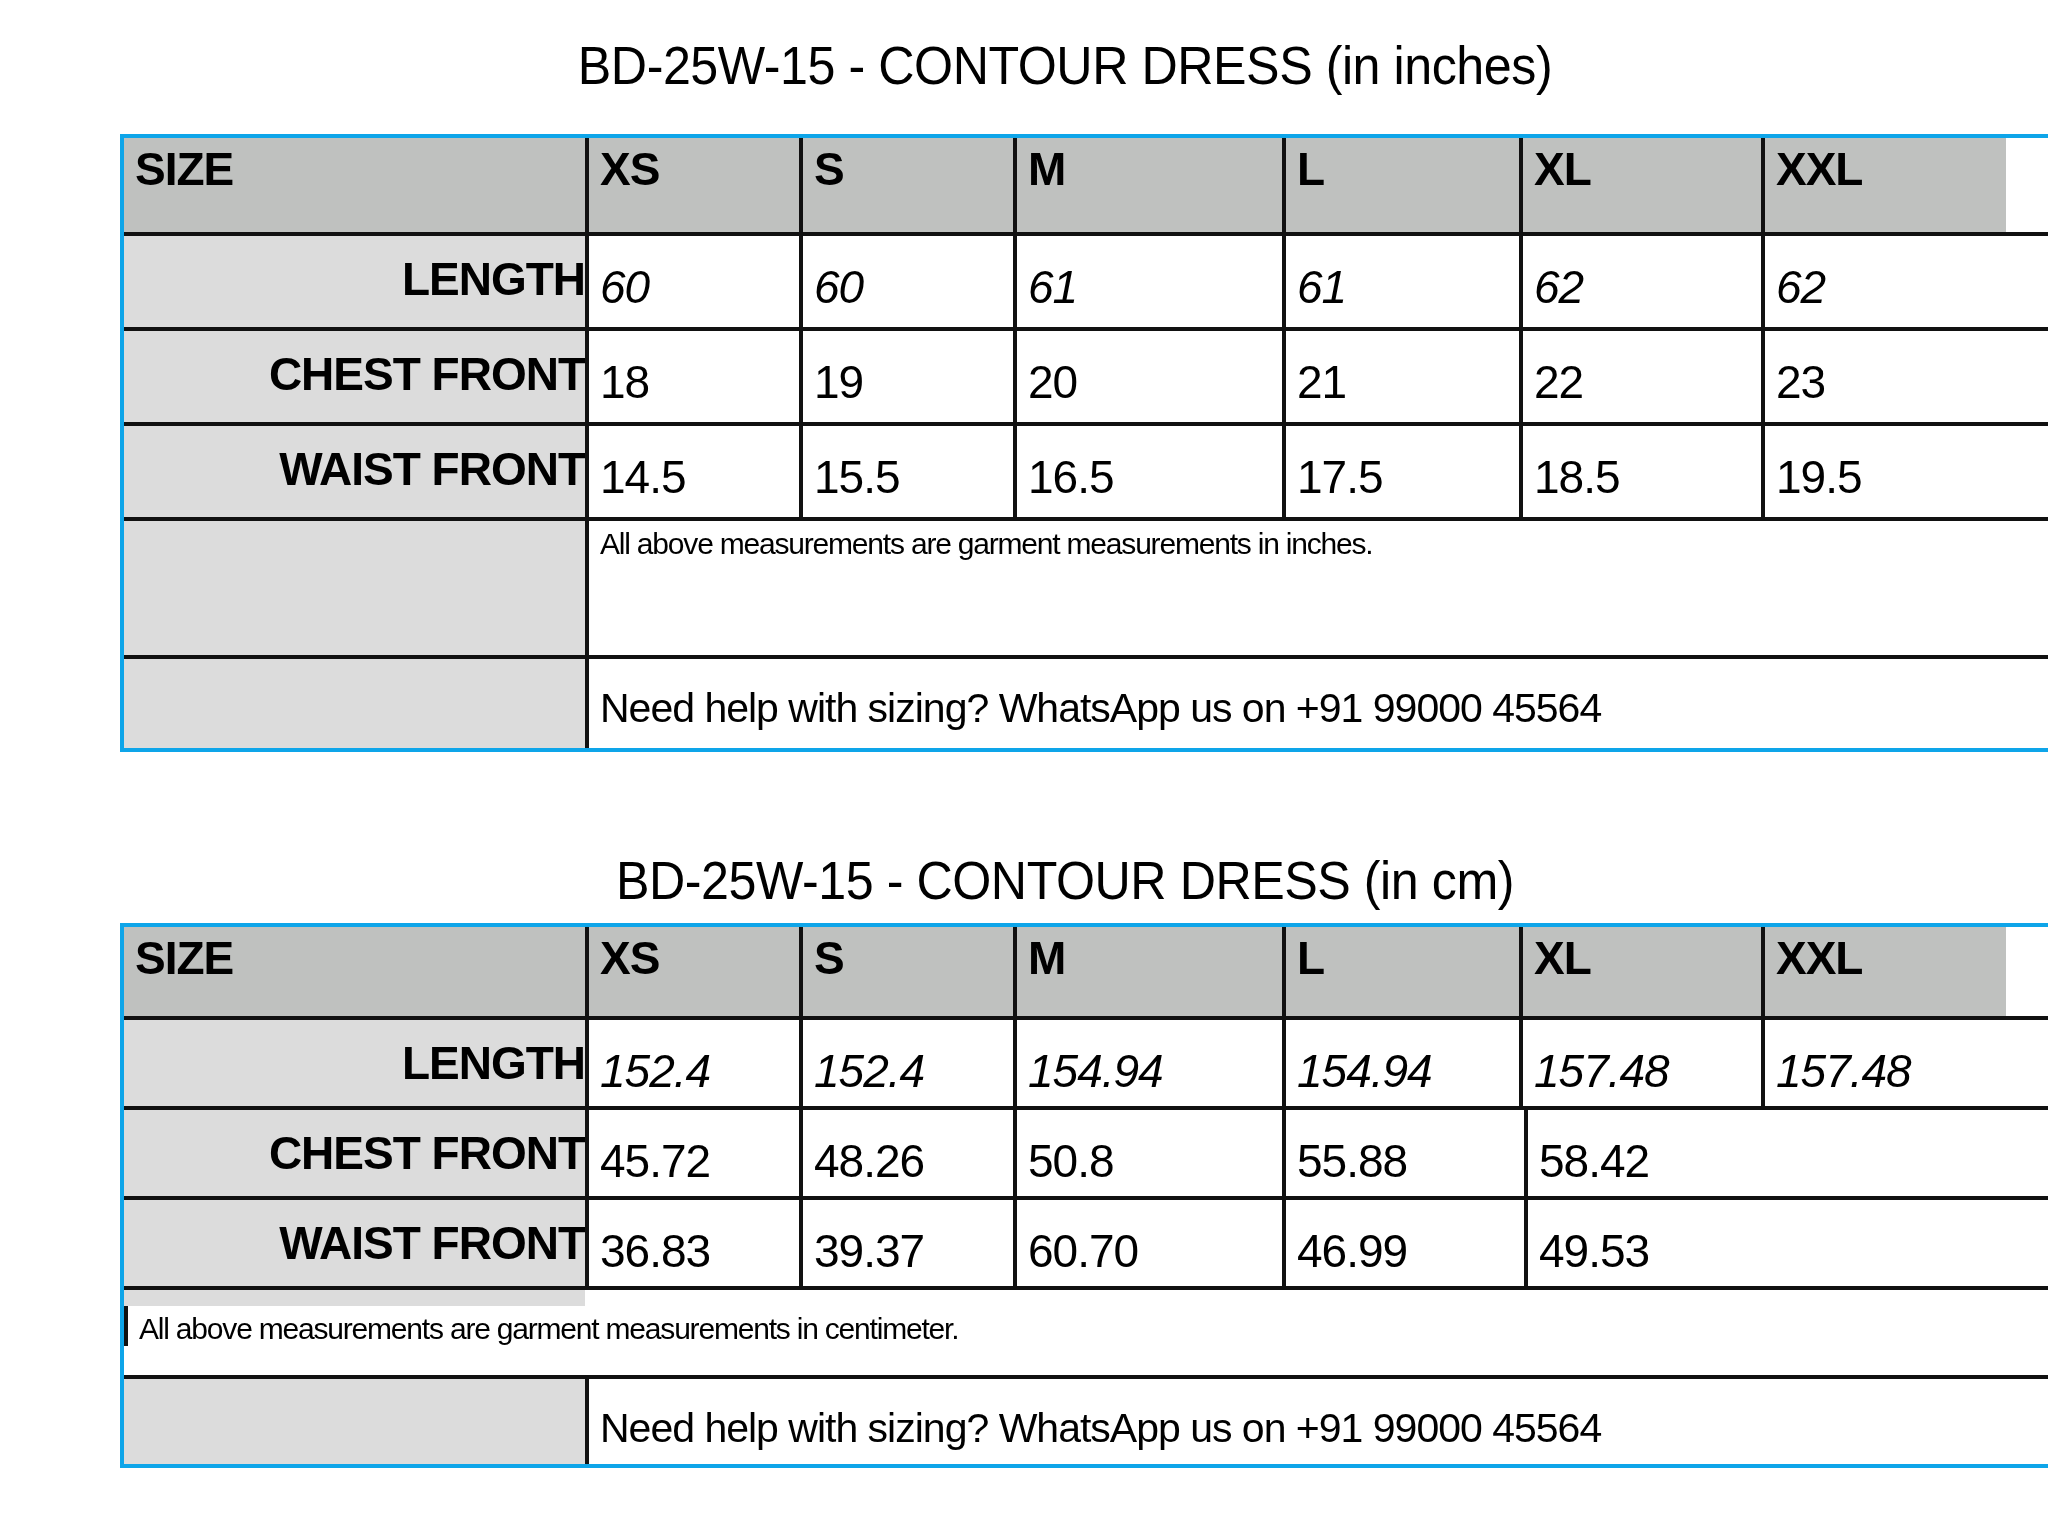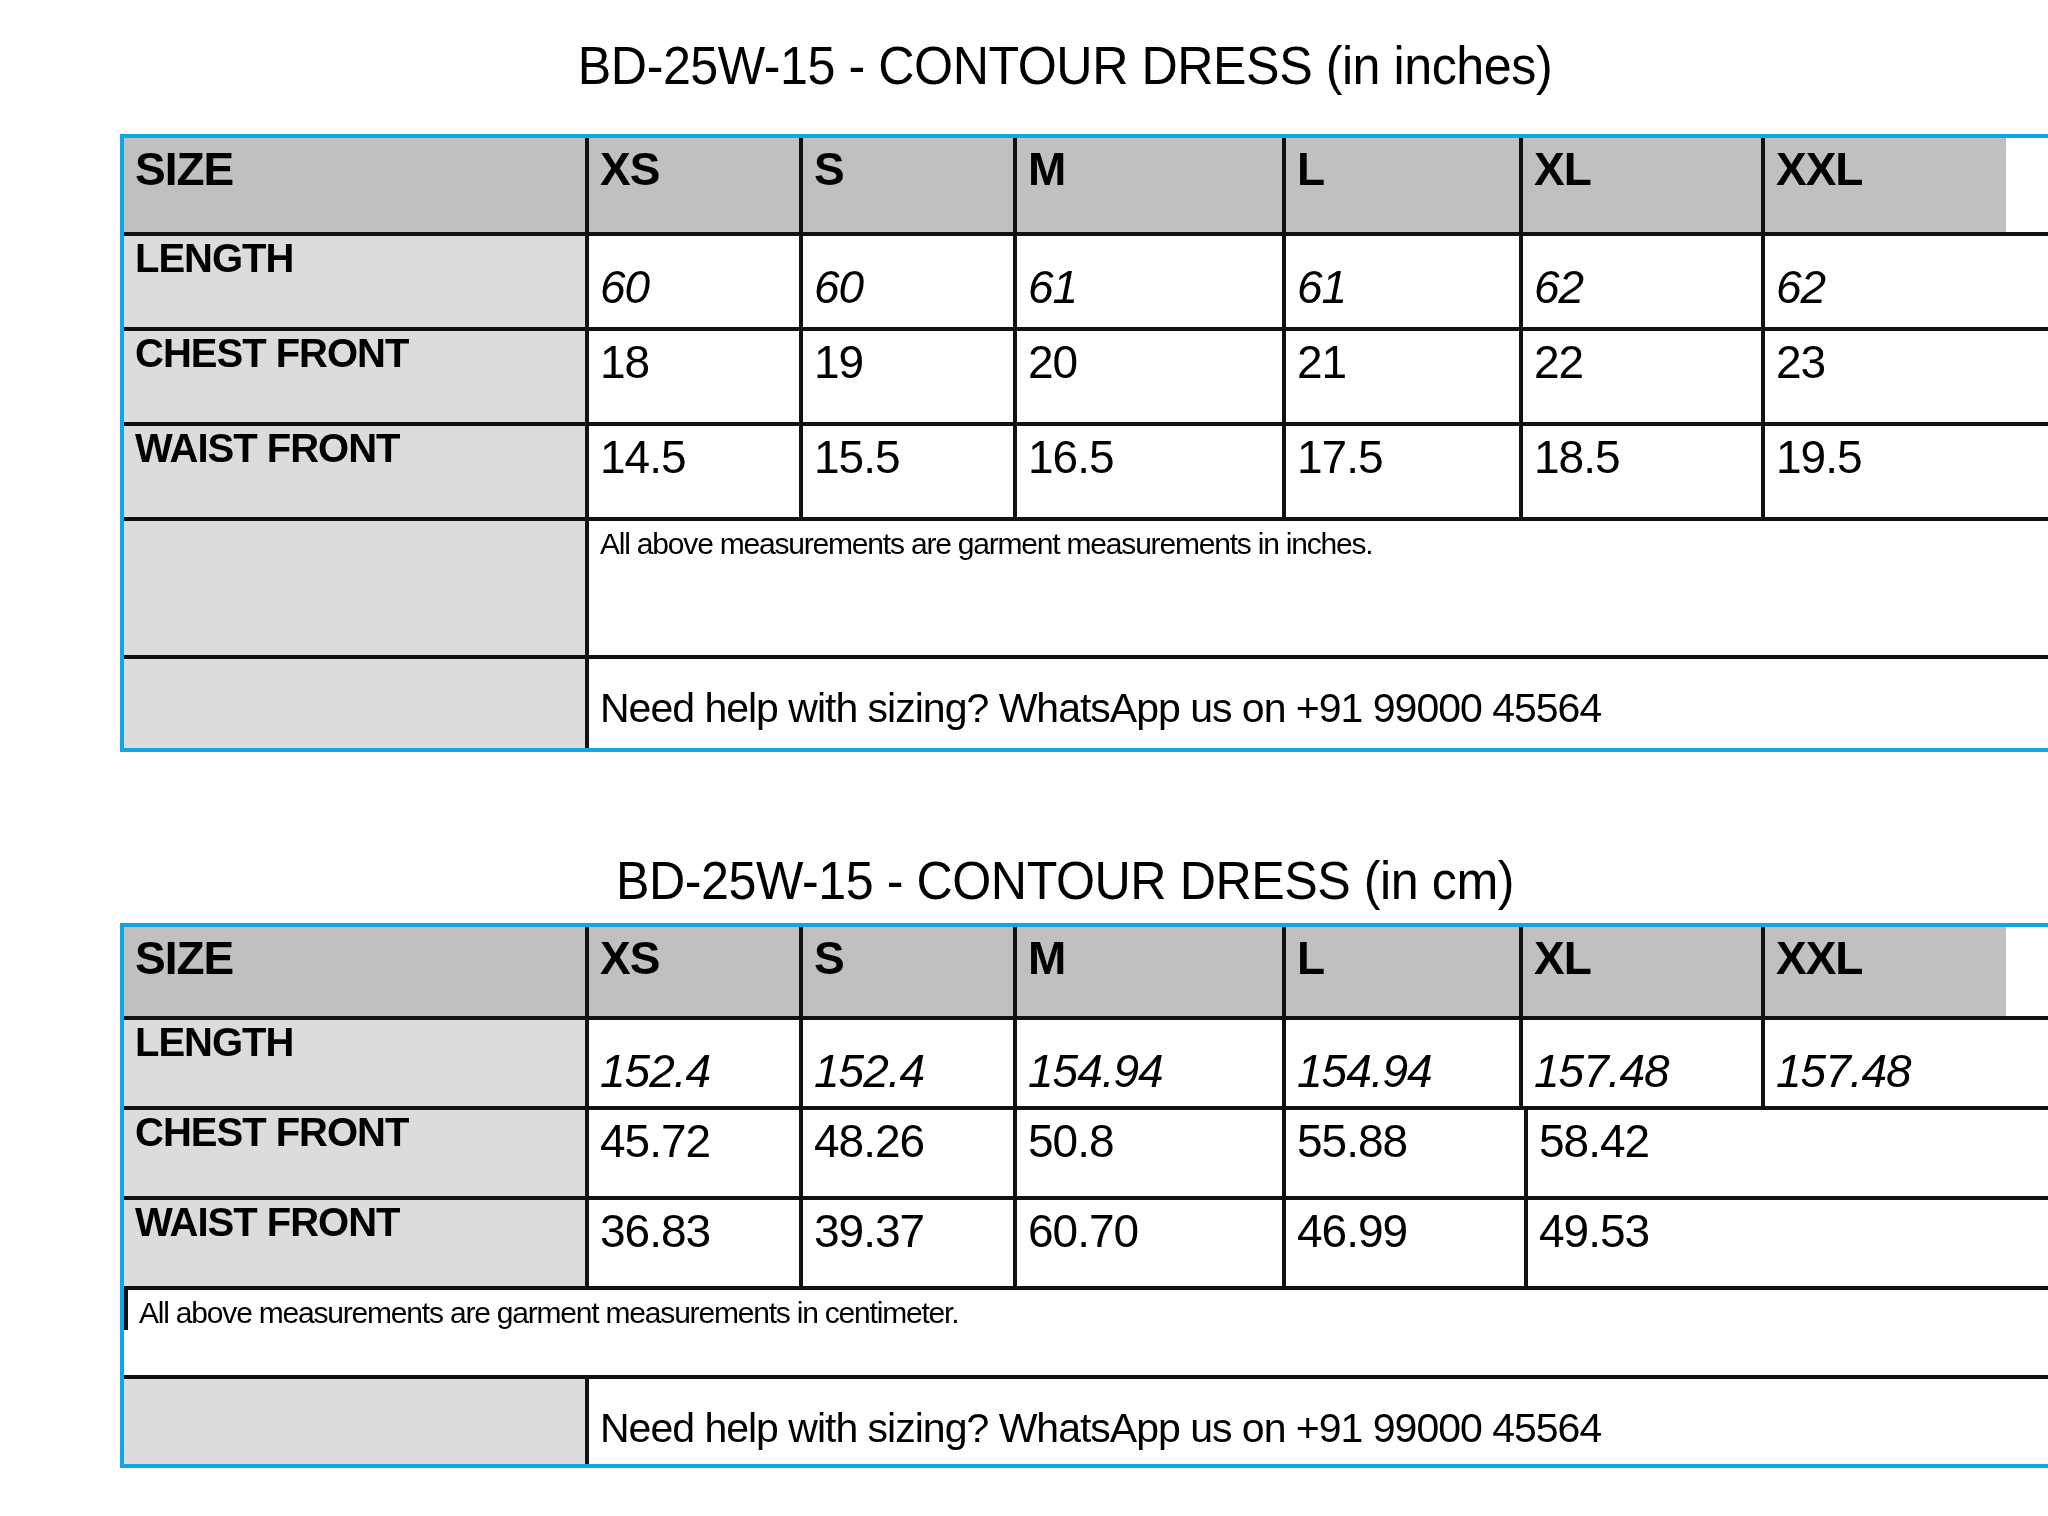--- a/index.html
+++ b/index.html
@@ -10,23 +10,23 @@
            transform: scaleX(0.93); transform-origin: center; white-space: nowrap; }
   .sheet { position: absolute; left: 120px; width: 1966px; border: 4px solid #0ea5e9;
            box-sizing: border-box; }
   .row { display: flex; box-sizing: border-box; border-top: 4px solid #111; }
   .row:first-child { border-top: none; }
   .cell { box-sizing: border-box; border-left: 4px solid #111; padding-left: 11px;
           overflow: hidden; white-space: nowrap; }
   .cell:first-child { border-left: none; }
   .hdr .cell { background: #bfc1bf; font-weight: bold; font-size: 46px; padding-top: 4px;
                transform-origin: left; letter-spacing: -1px; }
-  .lbl { background: #dcdcdc; font-weight: bold; font-size: 40px; padding-top: 0;
-         letter-spacing: -1px; }
-  .val { background: #ffffff; font-size: 46px; padding-top: 4px; letter-spacing: -1px; }
+  .lbl { background: #dcdcdc; font-weight: bold; font-size: 46px; padding-top: 16px;
+         letter-spacing: -1px; text-align: right; }
+  .val { background: #ffffff; font-size: 46px; padding-top: 24px; letter-spacing: -1px; }
   .val.low { padding-top: 24px; font-style: italic; }
   .note { background: #ffffff; font-size: 30px; padding-top: 6px; letter-spacing: -1.2px; }
   .note.help { font-size: 41px; padding-top: 26px; letter-spacing: -1px; }
   .c0 { width: 461px; } .c1 { width: 214px; } .c2 { width: 214px; } .c3 { width: 269px; }
   .c4 { width: 237px; } .c5 { width: 242px; } .c6 { width: 245px; }
   .span { width: 1421px; }
   .h-hdr { height: 94px; } .h-row { height: 95px; } .h-note1 { height: 138px; } .h-note2 { height: 93px; }
   .ch-hdr { height: 89px; } .ch-row { height: 90px; } .ch-note1 { height: 89px; flex-direction: column; } .ch-note2 { height: 89px; }
 </style>
 </head>

